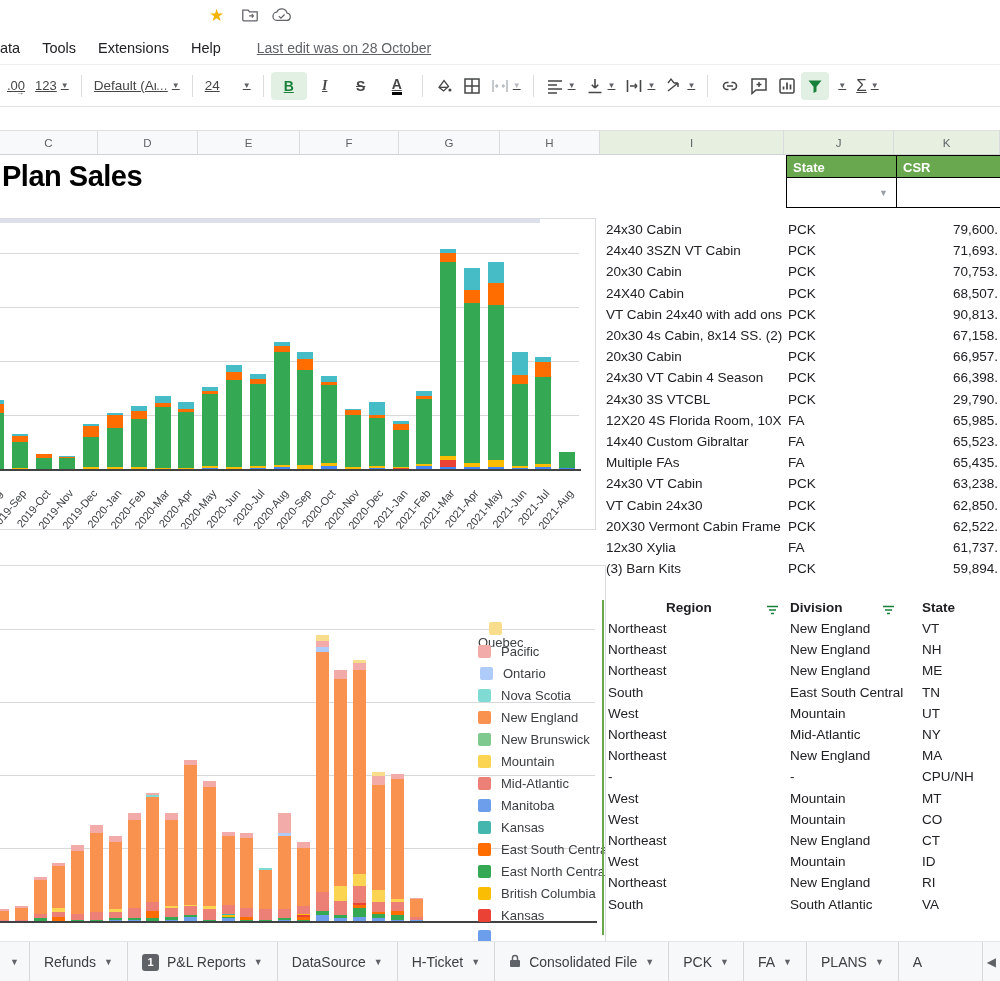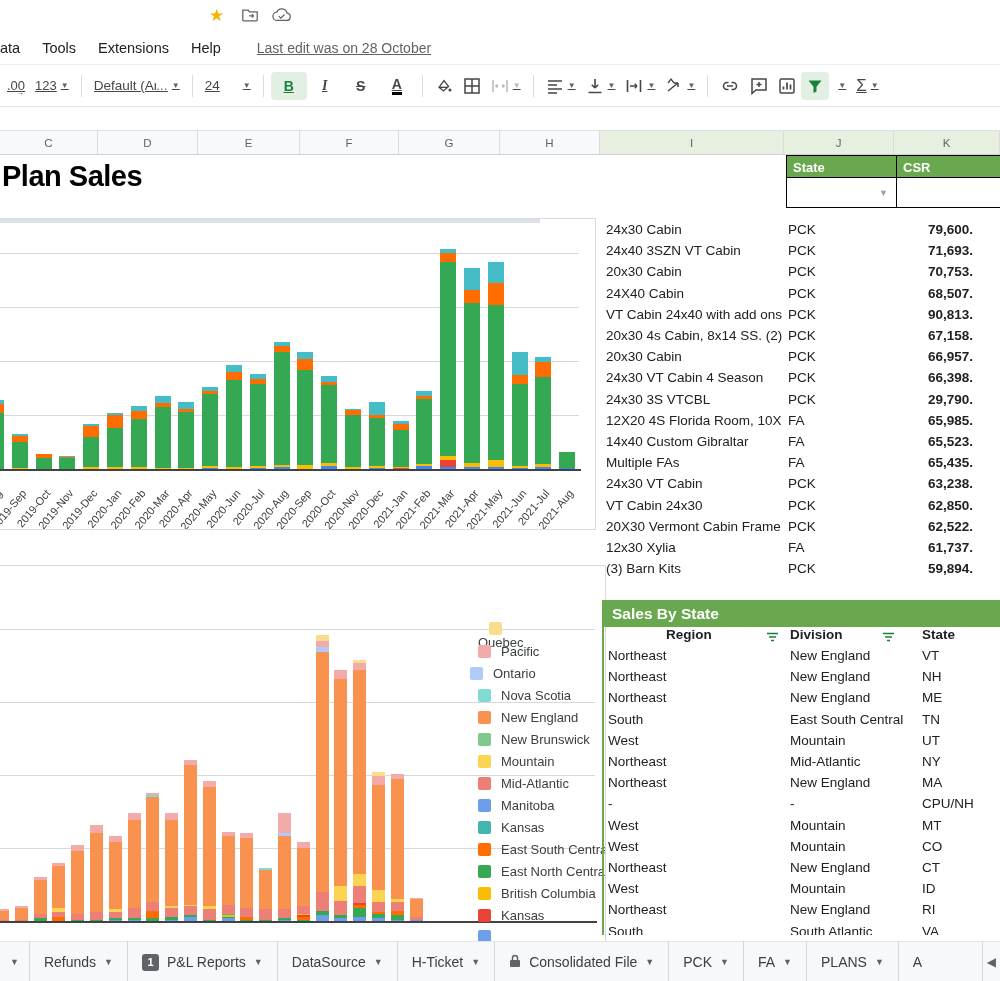--- a/index.html
+++ b/index.html
@@ -50,21 +50,21 @@
   .bar-seg{position:absolute;}
   .x1lbl{position:absolute;font-size:11px;color:#3c4043;width:72px;text-align:right;
          transform:rotate(-50deg);transform-origin:100% 50%;white-space:nowrap;}
   .lgd-item{position:absolute;display:flex;align-items:center;font-size:13px;color:#3c4043;white-space:nowrap;}
   .lgd-sw{width:13px;height:13px;border-radius:2px;margin-right:10px;flex:0 0 auto;}
   
   #products{left:602px;top:222px;width:398px;height:362px;font-size:13.5px;}
   .prow{position:absolute;height:21px;width:100%;}
   .pname{position:absolute;left:4px;width:182px;overflow:hidden;white-space:nowrap;}
   .ptype{position:absolute;left:186px;}
-  .pval{position:absolute;left:326px;white-space:nowrap;font-weight:bold;}
+  .pval{position:absolute;left:351px;white-space:nowrap;}
   #sbs{left:602px;top:600px;width:398px;height:335px;overflow:hidden;border-left:2px solid #6aa84f;box-sizing:border-box;}
   #sbs-title{height:27px;background:#6aa84f;color:#fff;font-weight:bold;font-size:15.5px;line-height:27px;padding-left:8px;}
   #sbs-head{position:relative;height:21px;font-weight:bold;font-size:13.5px;}
   .flt{display:inline-block;vertical-align:-1px;margin-left:6px;}
   .srow{position:absolute;width:100%;height:21px;font-size:13.5px;}
   .scol0{position:absolute;left:4px;} .scol1{position:absolute;left:186px;} .scol2{position:absolute;left:318px;}
   
   #tabbar{left:0;top:941px;width:1000px;height:40px;background:#f7f8f9;border-top:1px solid #e3e5e8;
           display:flex;align-items:stretch;overflow:hidden;}
   .sheettab{display:flex;align-items:center;justify-content:center;border-right:1px solid #d5d7da;
@@ -600,21 +600,21 @@
     </div>
   <div id="chart2-legend">
       <div class="lgd-item" style="left: 478px; top: 56px; flex-direction: column;">
         <div class="lgd-sw" style="background: rgb(248, 222, 140);"></div>
         <span>Quebec</span>
       </div>
       <div class="lgd-item" style="left: 478px; top: 78px;">
         <div class="lgd-sw" style="background: rgb(242, 171, 169);"></div>
         <span>Pacific</span>
       </div>
-      <div class="lgd-item" style="left: 470px; top: 100px;">
+      <div class="lgd-item" style="left: 480px; top: 100px;">
         <div class="lgd-sw" style="background: rgb(174, 203, 250);"></div>
         <span>Ontario</span>
       </div>
       <div class="lgd-item" style="left: 478px; top: 122px;">
         <div class="lgd-sw" style="background: rgb(127, 219, 212);"></div>
         <span>Nova Scotia</span>
       </div>
       <div class="lgd-item" style="left: 478px; top: 144px;">
         <div class="lgd-sw" style="background: rgb(249, 145, 79);"></div>
         <span>New England</span>
@@ -655,21 +655,20 @@
         <div class="lgd-sw" style="background: rgb(234, 67, 53);"></div>
         <span>Kansas</span>
       </div>
       <div class="lgd-item" style="left: 478px; top: 364px;">
         <div class="lgd-sw" style="background: rgb(109, 158, 235);"></div>
       </div>
     </div>
 </div>
 
 <div class="abs" id="sbs">
-  <div id="sbs-title">Sales By State</div>
   <div id="sbs-head">
     <span class="scol0" style="left:62px;">Region</span>
     <span class="flt" style="position:absolute;left:156px;top:4px;">
       <svg width="13" height="12" viewBox="0 0 13 12">
           <path d="M1 2.5h11M3 6h7M5 9.5h3" stroke="#188038" stroke-width="1.6"></path>
         </svg>
     </span>
     <span class="scol1" style="font-weight:bold;">Division</span>
     <span class="flt" style="position:absolute;left:272px;top:4px;">
       <svg width="13" height="12" viewBox="0 0 13 12">

